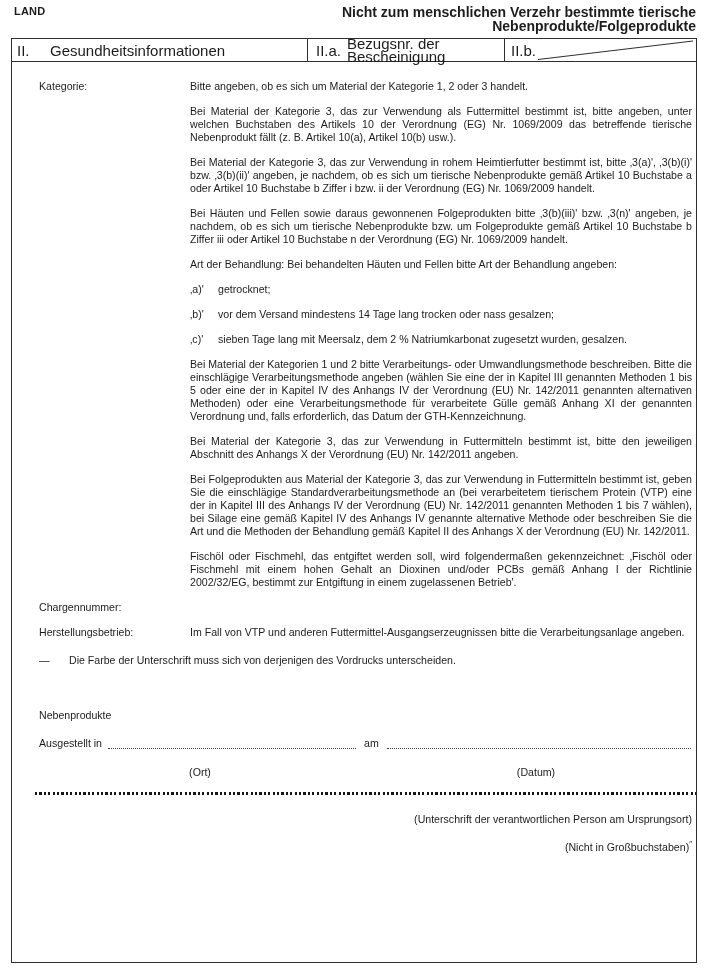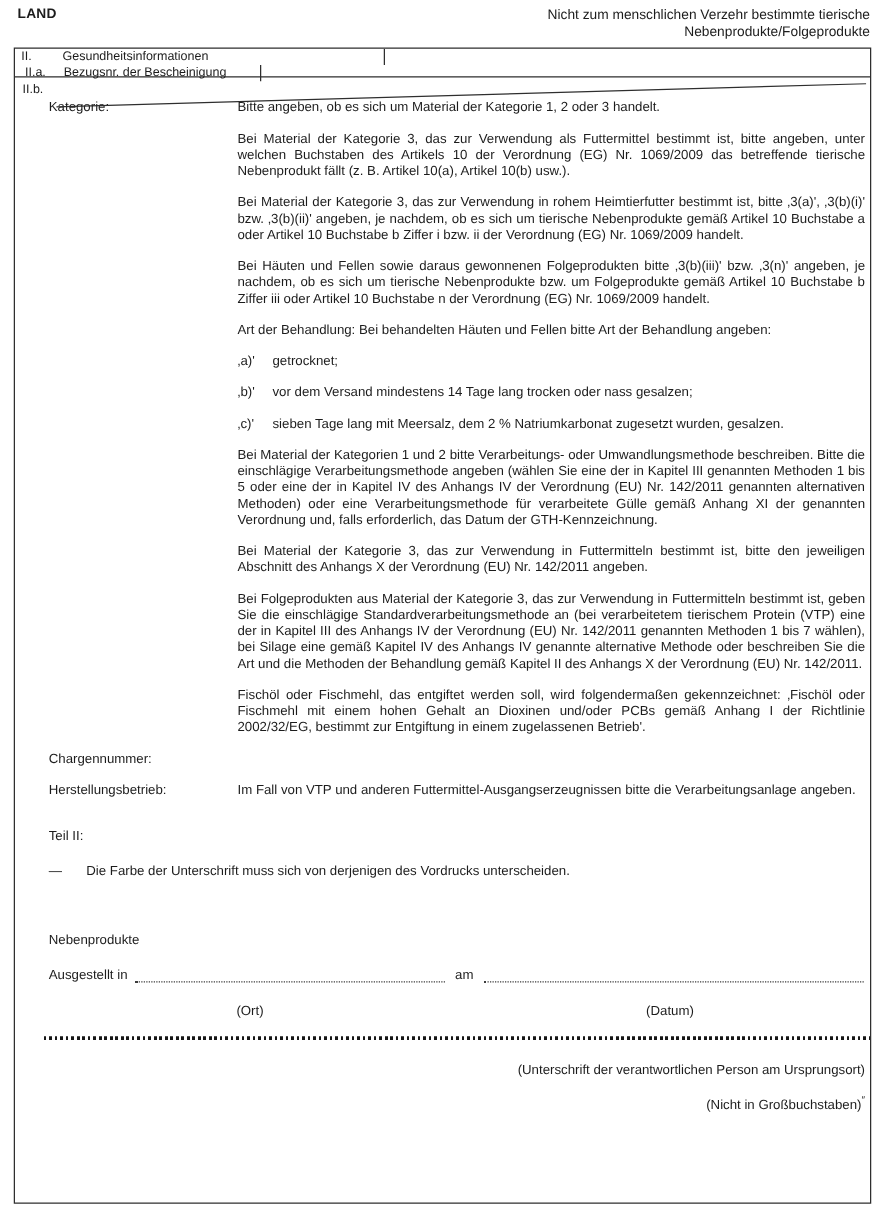--- a/index.html
+++ b/index.html
@@ -7,28 +7,28 @@
   body {
     width:704px; height:970px; position:relative;
     font-family:"Liberation Sans","DejaVu Sans",sans-serif;
     font-size:10.6px; line-height:13px; color:#1c1c1c;
   }
 
   
   .topbar { position:absolute; top:5px; left:14px; right:8px;
             display:flex; justify-content:space-between; align-items:flex-start; }
   .land  { font-weight:bold; font-size:11px; letter-spacing:.2px; }
-  .doc-title { text-align:right; font-weight:normal; font-size:11px; line-height:14px; }
+  .doc-title { text-align:right; font-weight:bold; font-size:14px; line-height:14px; }
 
   
   .docbox { position:absolute; left:11px; top:38px; width:686px; height:925px;
             border:1px solid #2e2e2e; background:#fff; overflow:hidden; }
 
   
-  .hdr { display:flex; height:23px; border-bottom:1px solid #2e2e2e; font-size:10px;flex-direction:column; }
+  .hdr { display:flex; height:23px; border-bottom:1px solid #2e2e2e; font-size:15px; }
   .hcell { display:flex; align-items:center; }
   .h1 { width:296px; border-right:1px solid #2e2e2e; padding-left:5px; }
   .h1 .hnum { width:33px; flex:none; }
   .h2 { width:197px; border-right:1px solid #2e2e2e; padding-left:8px; }
   .h2 .hnum { width:31px; flex:none; }
   .h3 { flex:1; padding-left:6px; position:relative; }
   .h3 .hnum { flex:none; }
   .h3 svg { position:absolute; left:33px; top:1px; width:calc(100% - 36px); height:21px; display:block; }
 
   
@@ -130,21 +130,20 @@
 
     <div class="row">
       <div class="lbl">Chargennummer:</div>
     </div>
 
     <div class="row">
       <div class="lbl">Herstellungsbetrieb:</div>
       <div class="content">Im Fall von VTP und anderen Futtermittel-Ausgangserzeugnissen bitte die Verarbeitungsanlage angeben.</div>
     </div>
 
-    <div class="part2-label">Teil II:</div>
 
     <div class="dashrow">
       <span class="dash">—</span>
       <span>Die Farbe der Unterschrift muss sich von derjenigen des Vordrucks unterscheiden.</span>
     </div>
 
     <div class="unterschrift">Nebenprodukte</div>
 
     <div class="issued">
       <span class="lab">Ausgestellt in</span>

